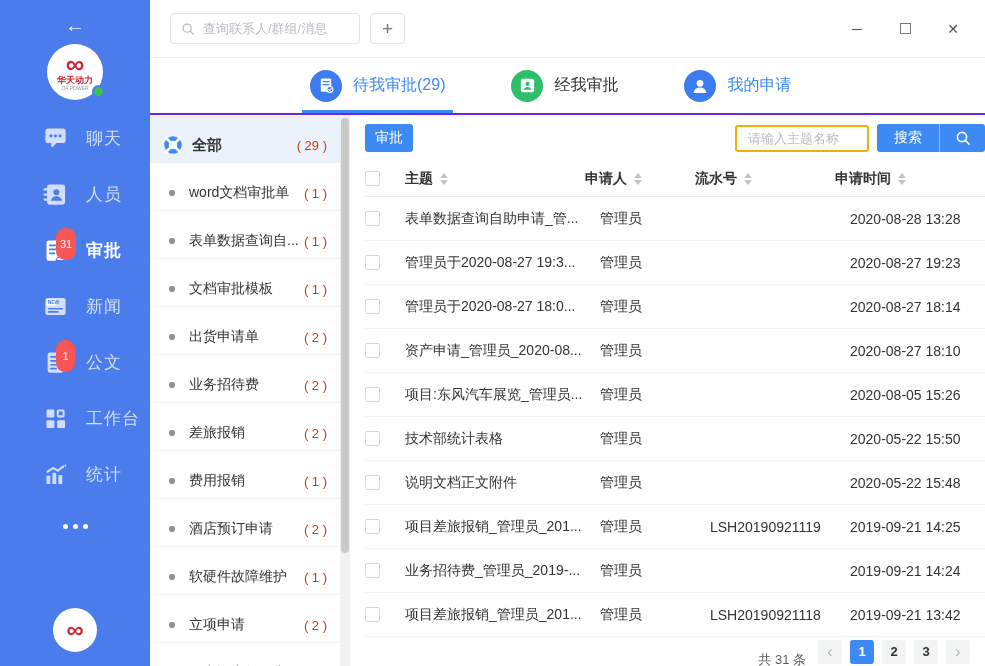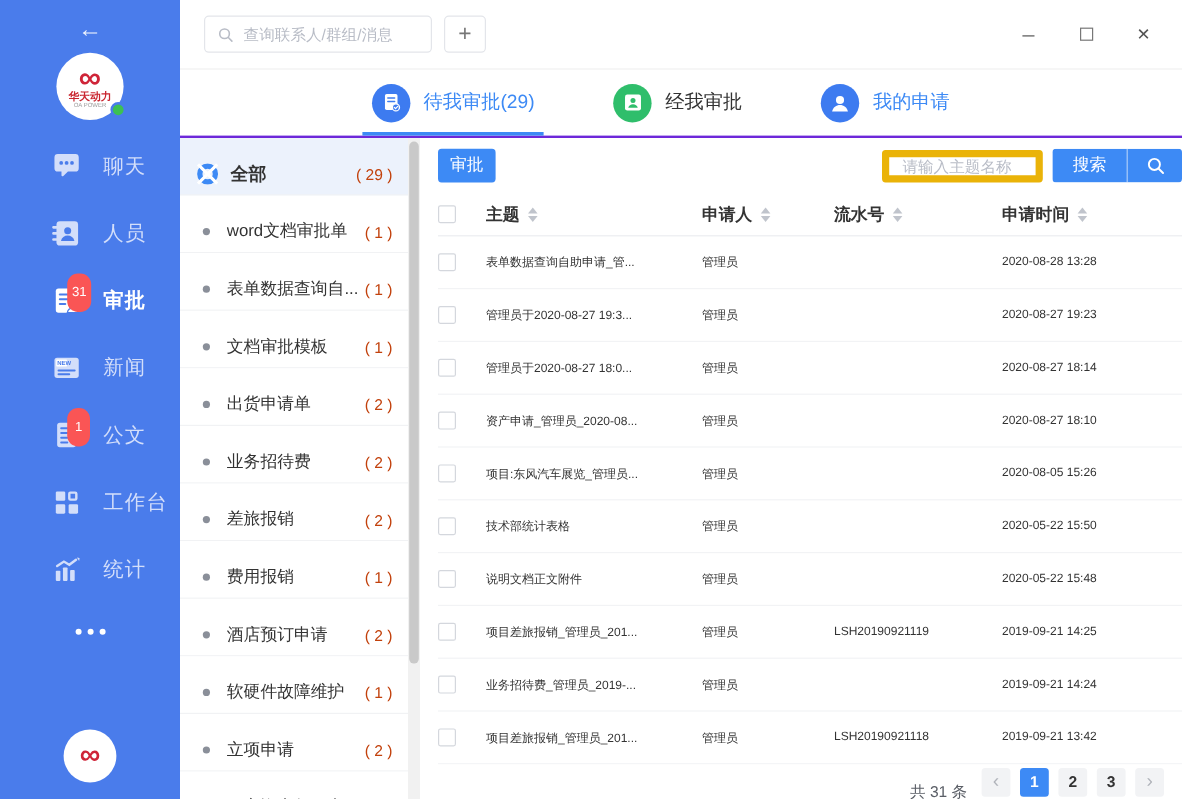--- a/index.html
+++ b/index.html
@@ -59,40 +59,40 @@
   .cat-count { color:#c2410c; font-size:13px; font-weight:normal; flex:none; }
 
   .scroll-col { width:10px; flex:none; background:#f1f1f1; position:relative; }
   .scroll-thumb { position:absolute; top:3px; left:1px; width:8px; height:435px; border-radius:4px; background:#c9c9c9; cursor:grab; }
 
   
   .tablearea { flex:1; display:flex; flex-direction:column; min-width:0; padding-left:15px; }
   .toolbar { height:46px; flex:none; display:flex; align-items:center; }
   .btn-approve { width:48px; height:28px; background:#3d8af5; color:#fff; border:none; border-radius:3px; font-size:14px; cursor:pointer; }
   .subject-search { margin-left:auto; display:flex; align-items:center; }
-  .subject-input { width:134px; height:27px; border:6px solid #eab308; border-radius:3px; padding:0 11px; font-size:13px; color:#333; outline:none; }
+  .subject-input { width:134px; height:27px; border:2px solid #eab308; border-radius:3px; padding:0 11px; font-size:13px; color:#333; outline:none; }
   .subject-input::placeholder { color:#b8bcc6; }
   .btn-search-group { display:flex; margin-left:8px; height:28px; border-radius:3px; overflow:hidden; }
   .btn-search { background:#3d8af5; color:#fff; width:62px; font-size:14px; border:none; cursor:pointer; }
   .btn-mag { background:#3d8af5; width:46px; border:none; border-left:1px solid rgba(255,255,255,.45); display:flex; align-items:center; justify-content:center; cursor:pointer; }
 
   .thead { height:36px; flex:none; display:flex; align-items:center; border-bottom:1px solid #ebedf0; font-weight:bold; font-size:14px; color:#333; padding-right:15px; }
   .col-check { width:40px; flex:none; display:flex; align-items:center; }
   .col-subject { flex:1; min-width:0; white-space:nowrap; overflow:hidden; }
   .col-applicant { width:110px; flex:none; }
   .col-serial { width:140px; flex:none; }
   .col-time { width:135px; flex:none; }
   .th { display:flex; align-items:center; cursor:pointer; }
   .sort { display:inline-flex; flex-direction:column; gap:2px; margin-left:7px; }
   .sort .up { width:0; height:0; border-left:4px solid transparent; border-right:4px solid transparent; border-bottom:5px solid #c0c4cc; }
   .sort .down { width:0; height:0; border-left:4px solid transparent; border-right:4px solid transparent; border-top:5px solid #c0c4cc; }
   .cb { width:15px; height:15px; border:1px solid #d4d7dd; border-radius:2px; background:#fff; cursor:pointer; flex:none; }
 
   .tbody { flex:1; min-height:0; overflow:hidden; }
-  .trow { height:44px; display:flex; align-items:center; border-bottom:1px solid #f2f3f5; font-size:10px; color:#333; padding-right:15px; cursor:pointer; }
+  .trow { height:44px; display:flex; align-items:center; border-bottom:1px solid #f2f3f5; font-size:14px; color:#333; cursor:pointer; }
 
   .pagination { height:29px; flex:none; display:flex; align-items:center; justify-content:flex-end; gap:8px; font-size:13px; color:#5a5e66; padding-right:15px; }
   .pg-total { margin-right:4px;margin-top:16px; }
   .page-btn { min-width:24px; height:24px; border-radius:3px; background:#f2f3f5; color:#333; display:flex; align-items:center; justify-content:center; font-size:13px; font-weight:bold; cursor:pointer; }
   .page-btn.chev { color:#b0b3ba; font-size:16px; font-weight:normal; }
   .page-btn.active { background:#3d8af5; color:#fff; }
 </style>
 </head>
 <body>
 

